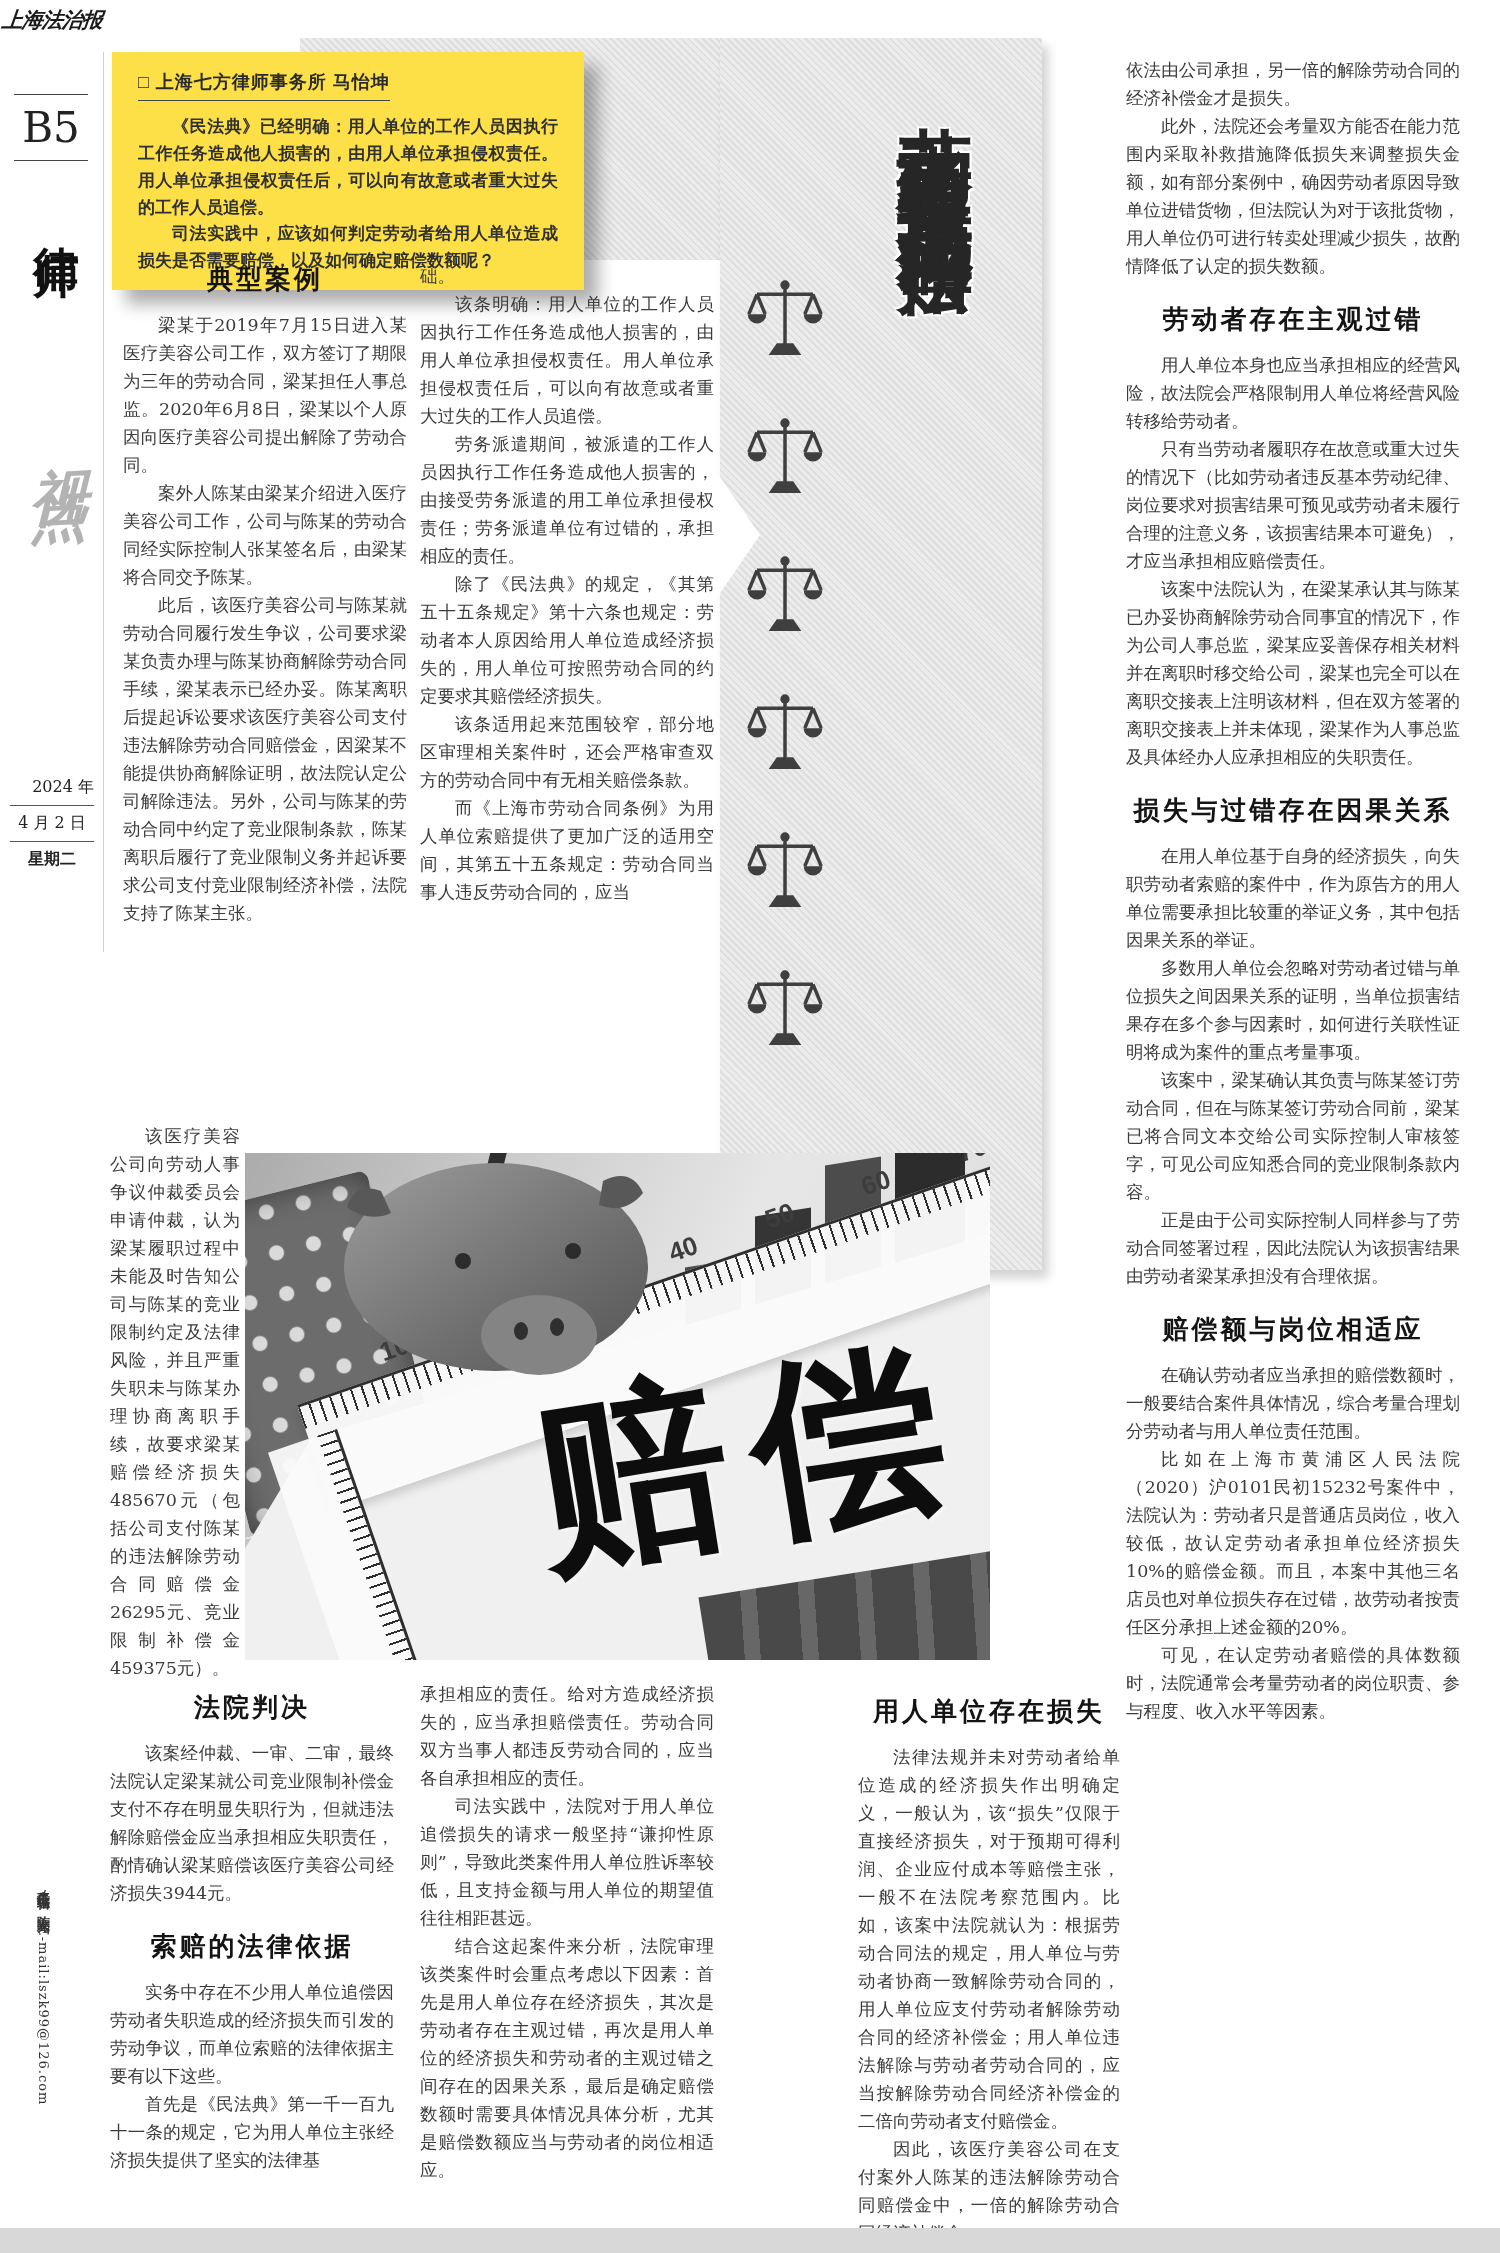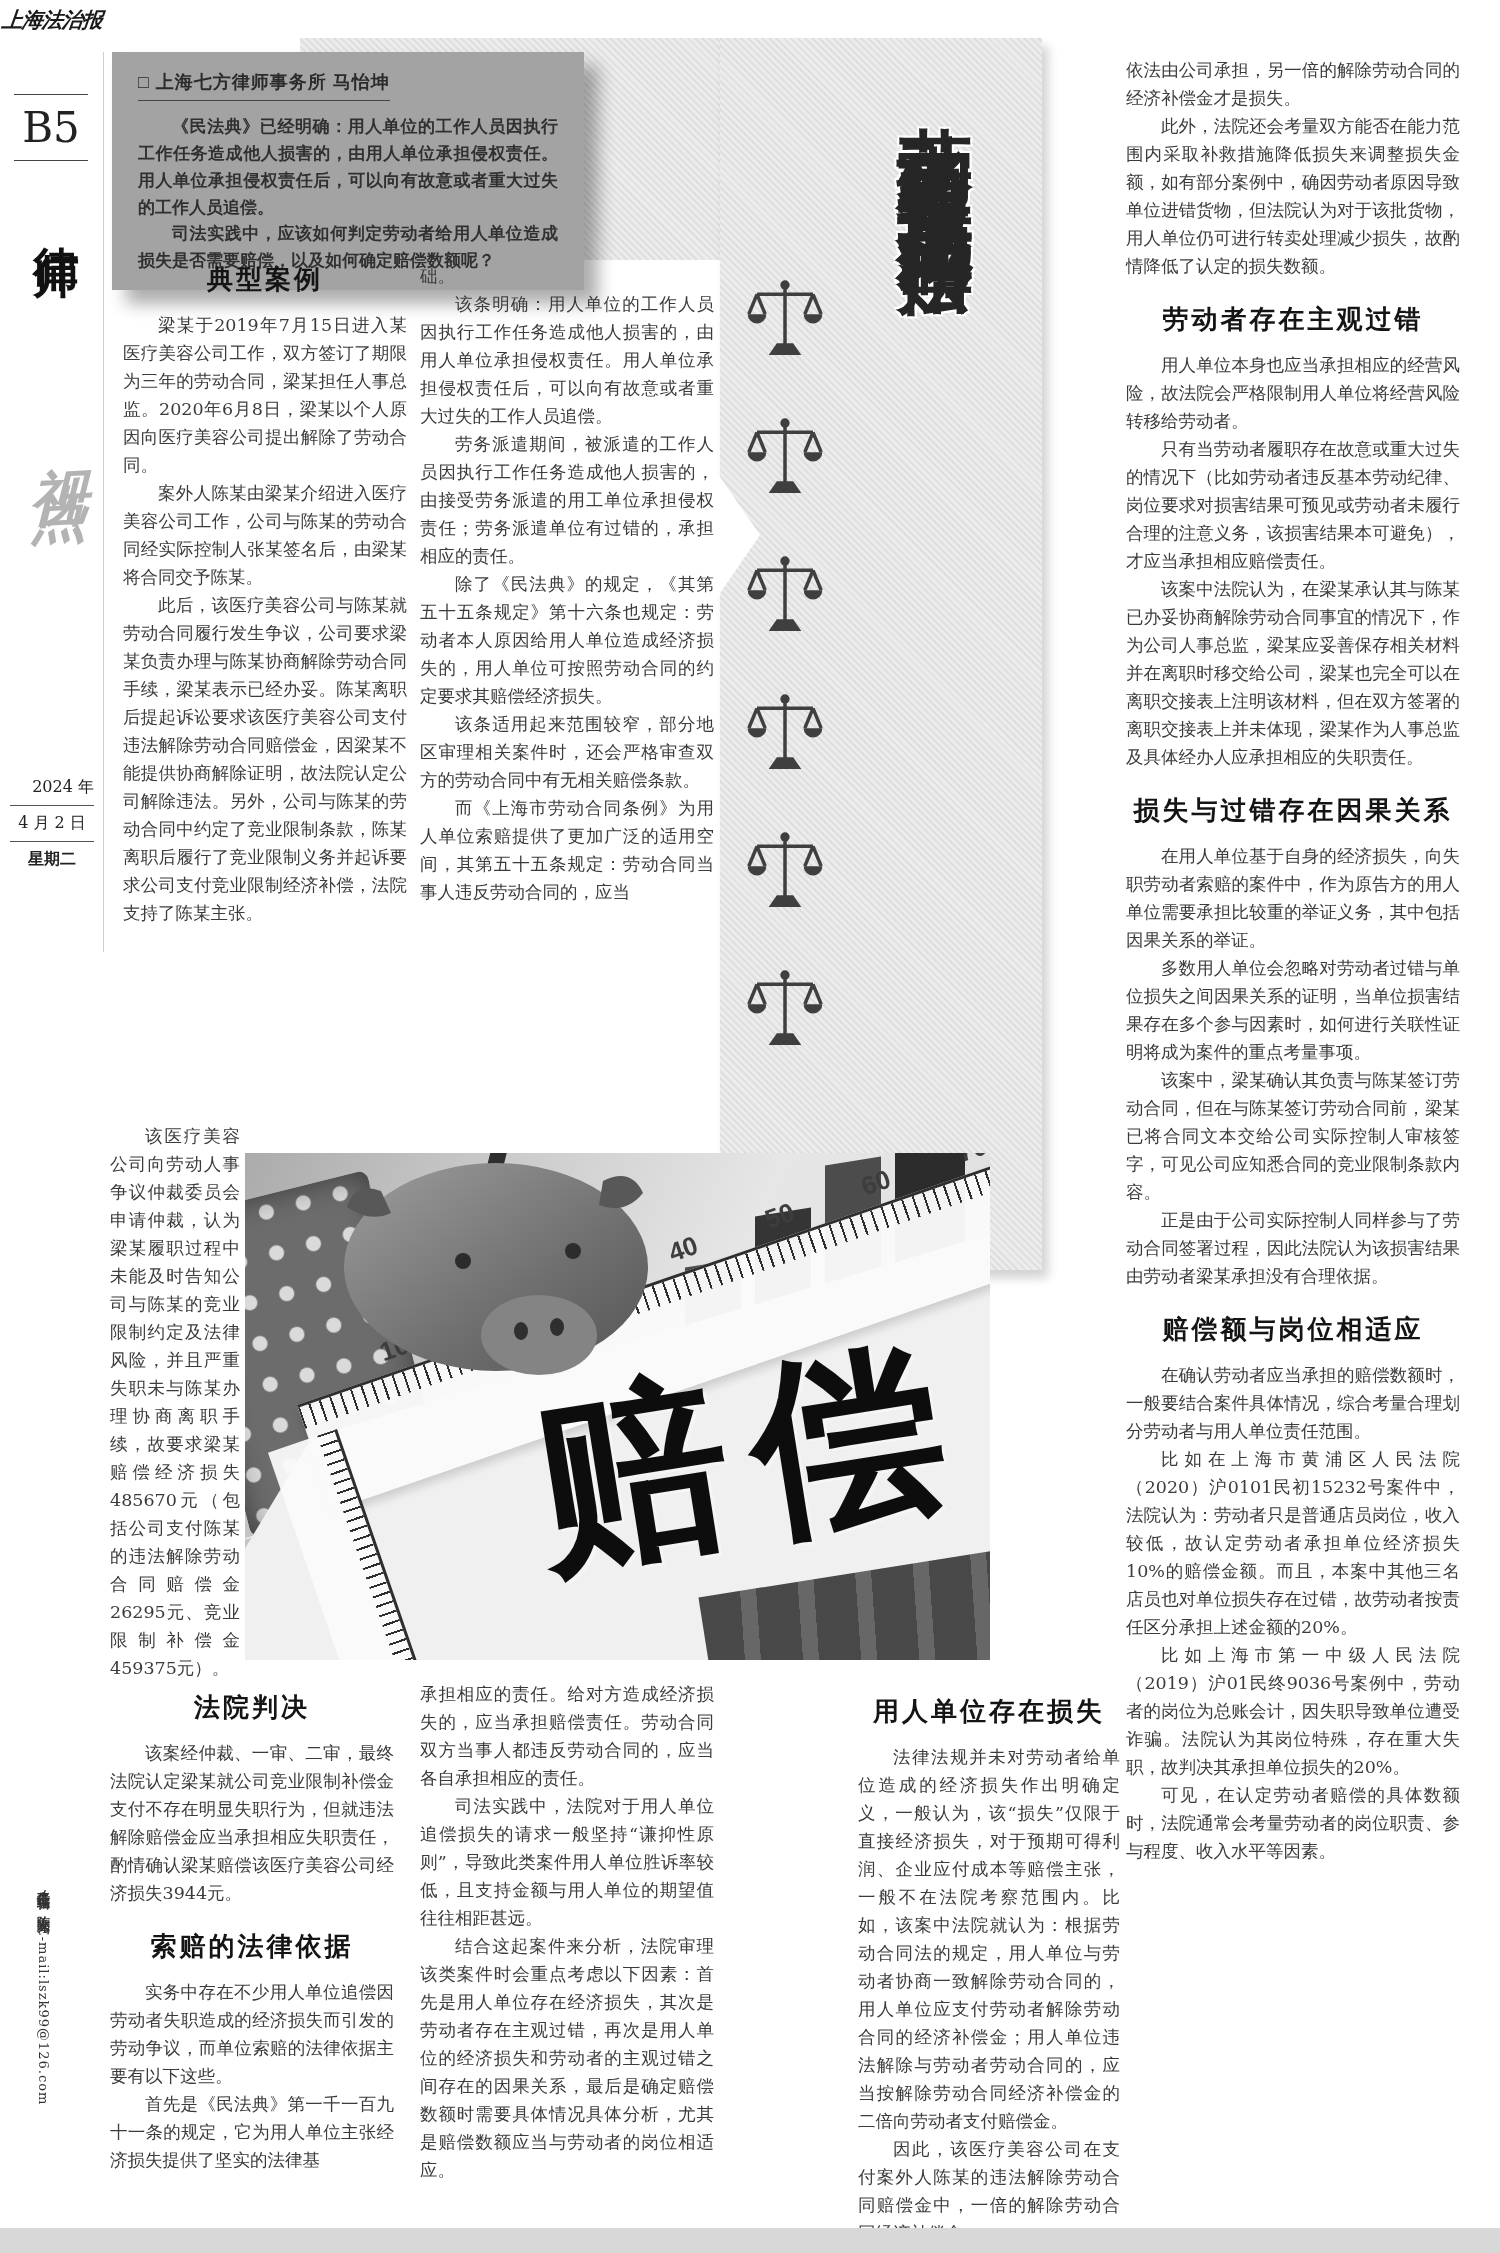--- a/index.html
+++ b/index.html
@@ -25,21 +25,21 @@
   .editor .ed{font-weight:700;letter-spacing:2px;}
   .editor .em{text-orientation:sideways;writing-mode:vertical-rl;letter-spacing:1px;}
   .railline{position:absolute;left:103px;top:52px;width:1px;height:900px;background:#cfcfcf;}
   
   .hatch{position:absolute;background:repeating-linear-gradient(45deg,#dedede 0 2px,#ececec 2px 5px);}
   .hatch-top{left:300px;top:38px;width:742px;height:222px;}
   .hatch-title{left:720px;top:38px;width:322px;height:1232px;box-shadow:6px 8px 10px rgba(0,0,0,.18);}
   .title-notch{position:absolute;left:705px;top:455px;width:0;height:0;
         border-top:80px solid transparent;border-bottom:80px solid transparent;border-left:55px solid #ffffff;}
   
-  .intro-box{position:absolute;left:112px;top:52px;width:472px;background:#a3a3a3;
+  .intro-box{position:absolute;left:112px;top:52px;width:472px;background:#fde047;
         padding:18px 26px 16px 26px;box-sizing:border-box;box-shadow:14px 14px 16px rgba(0,0,0,.32);}
   .byline{display:inline-block;font:700 18px "Liberation Sans",sans-serif;color:#2b2b2b;
         border-bottom:1.5px solid #444;padding-bottom:6px;margin-bottom:12px;letter-spacing:1px;}
   .intro-box p{margin:0;text-indent:2em;text-align:justify;
         font:700 17px/1.58 "DejaVu Serif",serif;color:#303030;}
   
   .headline{position:absolute;left:898px;top:66px;height:1200px;margin:0;
         writing-mode:vertical-rl;text-orientation:upright;
         font:900 76px/1 "DejaVu Serif",serif;letter-spacing:9px;color:#262626;
         text-shadow:-2px -2px 0 #fff,2px -2px 0 #fff,-2px 2px 0 #fff,2px 2px 0 #fff;}
@@ -314,18 +314,17 @@
     <p>只有当劳动者履职存在故意或重大过失的情况下（比如劳动者违反基本劳动纪律、岗位要求对损害结果可预见或劳动者未履行合理的注意义务，该损害结果本可避免），才应当承担相应赔偿责任。</p>
     <p>该案中法院认为，在梁某承认其与陈某已办妥协商解除劳动合同事宜的情况下，作为公司人事总监，梁某应妥善保存相关材料并在离职时移交给公司，梁某也完全可以在离职交接表上注明该材料，但在双方签署的离职交接表上并未体现，梁某作为人事总监及具体经办人应承担相应的失职责任。</p>
     <h2 class="sec-h">损失与过错存在因果关系</h2>
     <p>在用人单位基于自身的经济损失，向失职劳动者索赔的案件中，作为原告方的用人单位需要承担比较重的举证义务，其中包括因果关系的举证。</p>
     <p>多数用人单位会忽略对劳动者过错与单位损失之间因果关系的证明，当单位损害结果存在多个参与因素时，如何进行关联性证明将成为案件的重点考量事项。</p>
     <p>该案中，梁某确认其负责与陈某签订劳动合同，但在与陈某签订劳动合同前，梁某已将合同文本交给公司实际控制人审核签字，可见公司应知悉合同的竞业限制条款内容。</p>
     <p>正是由于公司实际控制人同样参与了劳动合同签署过程，因此法院认为该损害结果由劳动者梁某承担没有合理依据。</p>
     <h2 class="sec-h">赔偿额与岗位相适应</h2>
     <p>在确认劳动者应当承担的赔偿数额时，一般要结合案件具体情况，综合考量合理划分劳动者与用人单位责任范围。</p>
     <p>比如在上海市黄浦区人民法院（2020）沪0101民初15232号案件中，法院认为：劳动者只是普通店员岗位，收入较低，故认定劳动者承担单位经济损失10%的赔偿金额。而且，本案中其他三名店员也对单位损失存在过错，故劳动者按责任区分承担上述金额的20%。</p>
-    <p>比如上海市第一中级人民法院（2019）沪01民终9036号案例中，劳动者的岗位为总账会计，因失职导致单位遭受诈骗。法院认为其岗位特殊，存在重大失职，故判决其承担单位损失的20%。</p>
     <p>可见，在认定劳动者赔偿的具体数额时，法院通常会考量劳动者的岗位职责、参与程度、收入水平等因素。</p>
   </div>
 
   <div class="footband"></div>
 </div>
 
 </body></html>

